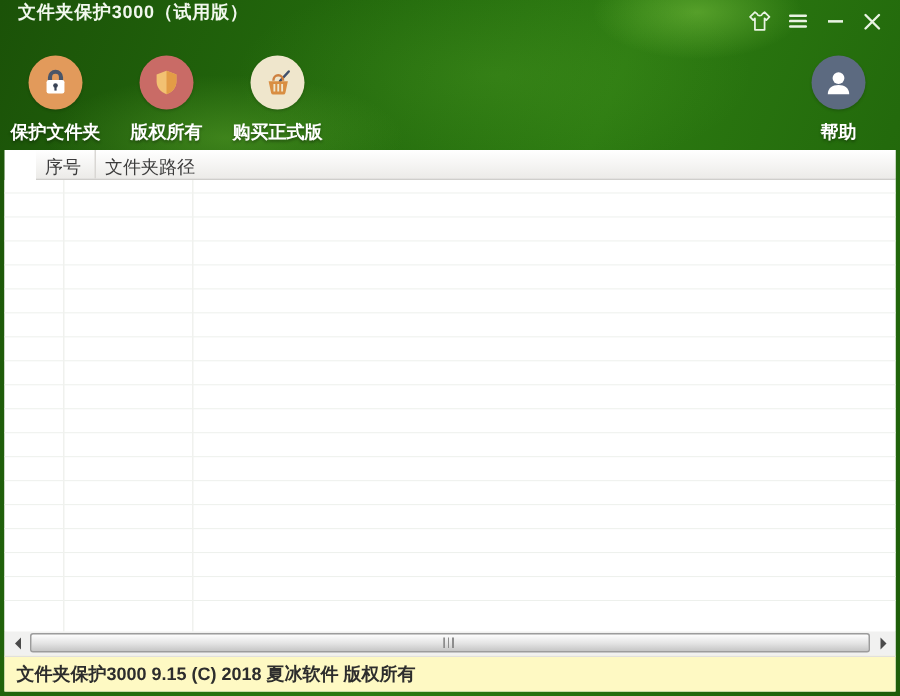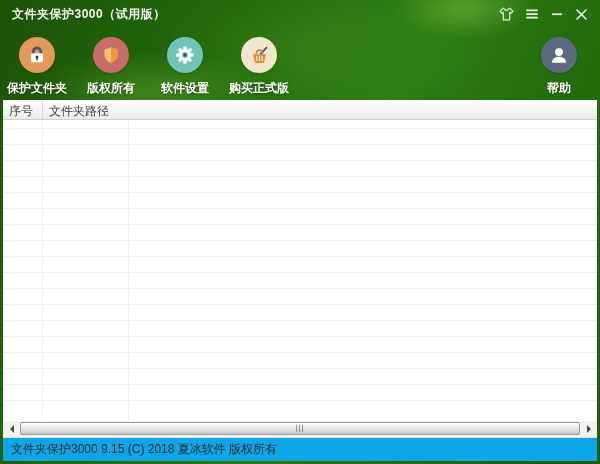--- a/index.html
+++ b/index.html
@@ -7,58 +7,58 @@
   .window{
     position:relative;width:600px;height:464px;overflow:hidden;
     font-family:"Liberation Sans","DejaVu Sans",sans-serif;
     background:
       radial-gradient(100px 45px at 465px 8px, rgba(150,220,80,.40), transparent 70%),
       radial-gradient(170px 60px at 150px 92px, rgba(130,205,65,.30), transparent 70%),
       radial-gradient(240px 95px at 330px 50px, rgba(110,190,55,.18), transparent 72%),
       linear-gradient(112deg,#1b5208 0%,#246c0d 35%,#2c7a11 55%,#236a0c 80%,#1d5c09 100%);
   }
   
-  .titlebar{height:28px;display:flex;align-items:center;padding:0 10px 0 12px;}
+  .titlebar{height:28px;display:flex;padding:0 10px 0 12px;}
   .title{color:#f2f8ee;font-size:12px;font-weight:bold;letter-spacing:.5px;}
   .win-controls{margin-left:auto;display:flex;align-items:center;gap:8px;}
   .wc{width:17px;height:17px;display:flex;align-items:center;justify-content:center;cursor:pointer;}
   
   .toolbar{height:72px;display:flex;align-items:flex-start;}
   .tb{width:74px;display:flex;flex-direction:column;align-items:center;margin-top:9px;cursor:pointer;}
   .tb-help{margin-left:auto;margin-right:4px;}
   .circ{width:36px;height:36px;border-radius:50%;display:flex;align-items:center;justify-content:center;
         box-shadow:0 1px 2px rgba(0,0,0,.18);}
   .c-orange{background:#E29A5B}.c-blue{background:#83B9DC}.c-red{background:#C96B66}
   .c-teal{background:#70C5B8}.c-cream{background:#EFE6CC}.c-slate{background:#5C6A80}
   .tb-label{margin-top:7px;font-size:12px;font-weight:bold;color:#ffffff;white-space:nowrap;
             text-shadow:0 1px 2px rgba(0,0,0,.35);}
   
   .client{margin:0 3px;height:361px;background:#fff;display:flex;flex-direction:column;}
   .grid-header{height:20px;display:flex;flex:0 0 20px;
-      background:linear-gradient(#ffffff,#ecebe8);border-bottom:1px solid #cfcecb;}
+      background:linear-gradient(#ffffff,#ecebe8);border-bottom:1px solid #cfcecb;margin-left:21px;}
   .col{font-size:12px;color:#3c3c3c;padding:3px 0 0 6px;border-right:1px solid #d9d7d4;overflow:hidden;white-space:nowrap;cursor:default;}
   .col1{width:40px}.col2{width:86px}.col3{flex:1;border-right:none}
   .grid-body{flex:1;position:relative;background-color:#fff;
       background-image:repeating-linear-gradient(to bottom,transparent 0 15px,#edf0ec 15px 16px);
       background-position:0 -7px;}
   .vline{position:absolute;top:0;bottom:0;width:1px;background:#f0f1ee;}
   .v1{left:39px}.v2{left:125px}
   
   .hscroll{height:16px;flex:0 0 16px;background:#f1f1f0;position:relative;}
   .arr{position:absolute;top:0;width:16px;height:16px;display:flex;align-items:center;justify-content:center;cursor:pointer;}
   .arr-left{left:0}.arr-right{right:0}
   .arr-left::before{content:"";border:4px solid transparent;border-right-color:#4a4a4a;margin-right:3px;}
   .arr-right::before{content:"";border:4px solid transparent;border-left-color:#4a4a4a;margin-left:3px;}
   .thumb{position:absolute;left:17px;right:17px;top:1px;height:13px;border:1px solid #9c9c9c;border-radius:2px;
          background:linear-gradient(#fefefe,#e3e3e3 55%,#c6c6c6);cursor:pointer;}
   .grip{position:absolute;left:50%;top:2px;transform:translateX(-50%);width:9px;height:7px;
         background:repeating-linear-gradient(to right,#8d8d8d 0 1px,transparent 1px 3px);}
   
-  .statusbar{height:24px;flex:0 0 24px;background:#0ea5e9;border-top:1px solid #e1e0dd;
-             display:flex;align-items:center;padding-left:8px;font-size:12px;color:#2d2d2d;}
+  .statusbar{height:24px;flex:0 0 24px;background:#fef9c3;border-top:1px solid #e1e0dd;
+             display:flex;align-items:center;padding-left:8px;font-size:12px;color:#2d2d2d;font-weight:bold;}
   svg{display:block;}
 </style>
 </head>
 <body>
 
 <div class="window">
 
   <div class="titlebar">
     <span class="title">文件夹保护3000（试用版）</span>
     <div class="win-controls">
@@ -106,38 +106,20 @@
     <div class="tb">
       <span class="circ c-red">
         <svg width="22" height="22" viewBox="0 0 24 24">
           <path d="M12 3.5 l7.2 2.6 v5.1 c0 4.6-3.1 7.7-7.2 9.3 c-4.1-1.6-7.2-4.7-7.2-9.3 V6.1 z" fill="#F2C172"></path>
           <path d="M12 3.5 l7.2 2.6 v5.1 c0 4.6-3.1 7.7-7.2 9.3 z" fill="#E39C46"></path>
         </svg>
       </span>
       <span class="tb-label">版权所有</span>
     </div>
 
-    <div class="tb">
-      <span class="circ c-teal">
-        <svg width="22" height="22" viewBox="0 0 24 24">
-          <g fill="#ffffff">
-            <rect x="10" y="2.5" width="4" height="19" rx="1.4"></rect>
-            <rect x="2.5" y="10" width="19" height="4" rx="1.4"></rect>
-            <g transform="rotate(45 12 12)">
-              <rect x="10" y="2.5" width="4" height="19" rx="1.4"></rect>
-              <rect x="2.5" y="10" width="19" height="4" rx="1.4"></rect>
-            </g>
-            <circle cx="12" cy="12" r="6.6"></circle>
-          </g>
-          <circle cx="12" cy="12" r="3.4" fill="#70C5B8"></circle>
-          <circle cx="12" cy="12" r="1.8" fill="#3c4a52"></circle>
-        </svg>
-      </span>
-      <span class="tb-label">软件设置</span>
-    </div>
 
     <div class="tb">
       <span class="circ c-cream">
         <svg width="23" height="23" viewBox="0 0 24 24">
           <path d="M13.2 10.5 L19.3 3.8" stroke="#3f4f6b" stroke-width="1.7" stroke-linecap="round"></path>
           <path d="M8.6 10.3 a3.4 3.9 0 0 1 6.8 0" fill="none" stroke="#CE8140" stroke-width="1.7"></path>
           <path d="M5.3 10.6 h13.4 l-1.7 8 a1.6 1.6 0 0 1-1.6 1.3 H8.6 a1.6 1.6 0 0 1-1.6-1.3 z" fill="#D98E42"></path>
           <path d="M9.3 12.5 v5.2 M12 12.5 v5.2 M14.7 12.5 v5.2" stroke="#EFE6CC" stroke-width="1.3"></path>
         </svg>
       </span>

